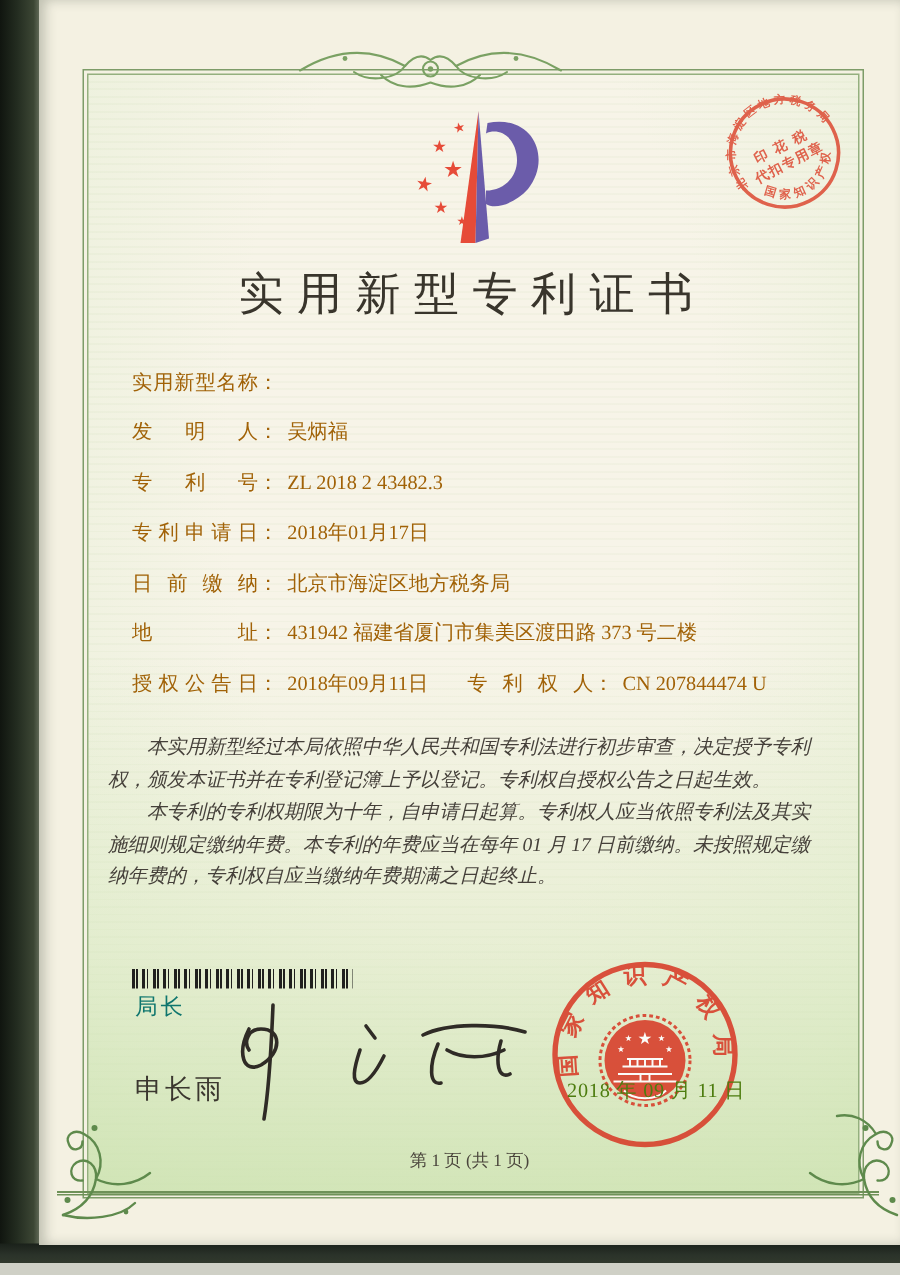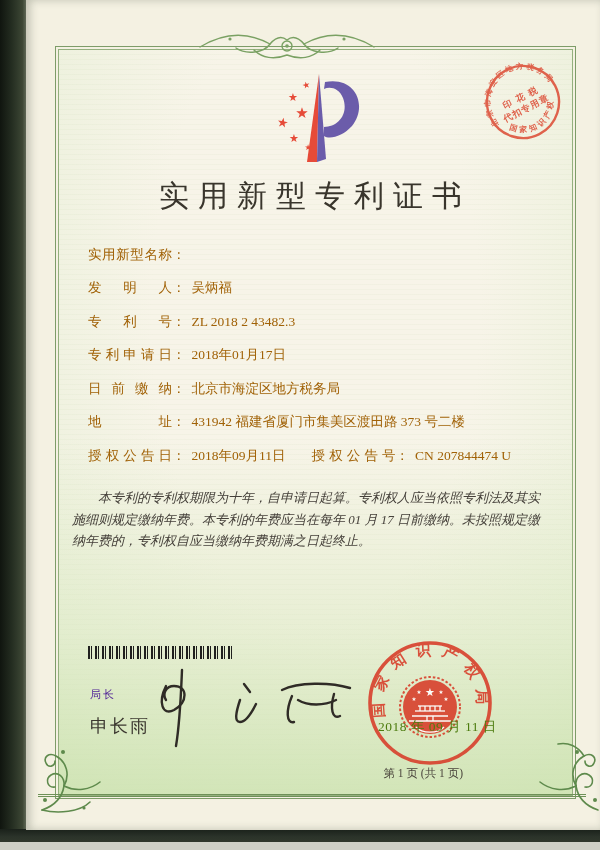--- a/index.html
+++ b/index.html
@@ -38,28 +38,28 @@
   .fval{margin-left:6px;}
   .fpair2{margin-left:26px;display:flex;align-items:center;}
   
   .body-text{left:46px;top:487px;width:468px;font-size:13px;line-height:21.5px;
     text-align:justify;color:#45403a;font-style:italic;}
   .body-text p{margin:0;text-indent:2em;}
   
   .barcode{left:62px;top:646px;width:147px;height:13px;
     background:repeating-linear-gradient(90deg,#20201e 0 2px,rgba(0,0,0,0) 2px 3px,#20201e 3px 4px,rgba(0,0,0,0) 4px 7px,#20201e 7px 9px,rgba(0,0,0,0) 9px 10px,#20201e 10px 11px,rgba(0,0,0,0) 11px 14px);}
   
-  .dir-title{left:64px;top:687px;font-size:11px;color:#4c1d95;letter-spacing:2px;}
+  .dir-title{left:64px;top:662px;font-size:15px;color:#0f766e;letter-spacing:2px;}
   .dir-name{left:64px;top:714px;font-size:18px;color:#3b372f;letter-spacing:2px;}
   .sig{left:122px;top:660px;}
   
   .seal{left:334px;top:633px;}
   .seal-date{left:352px;top:718px;font-size:13.5px;color:#4d7c0f;letter-spacing:.5px;white-space:nowrap;}
   
-  .footer{left:137px;top:766px;width:300px;text-align:right;font-size:11.5px;color:#4a453c;}
+  .footer{left:137px;top:766px;width:300px;text-align:center;font-size:11.5px;color:#4a453c;}
   
   .tax-stamp{left:455px;top:60px;transform:rotate(-27deg);opacity:.88;}
   .orn-top{left:168px;top:26px;}
   .corner-l{left:10px;top:740px;}
   .corner-r{left:494px;top:738px;transform:scaleX(-1);}
 </style>
 </head>
 <body>
 
 <div class="abs spine"></div>
@@ -145,28 +145,29 @@
     <div class="frow">
       <span class="flab">地址</span>
         <span>：</span>
       <span class="fval">431942 福建省厦门市集美区渡田路 373 号二楼</span>
     </div>
     <div class="frow">
       <span class="flab">授权公告日</span>
         <span>：</span>
       <span class="fval">2018年09月11日</span>
       <span class="fpair2">
-        <span class="flab">授权公告号</span>
+        <span class="flab">专利权人</span>
           <span>：</span>
         <span class="fval">CN 207844474 U</span>
       </span>
     </div>
   </div>
 
   <div class="abs body-text">
+    <p>本实用新型经过本局依照中华人民共和国专利法进行初步审查，决定授予专利权，颁发本证书并在专利登记簿上予以登记。专利权自授权公告之日起生效。</p>
     <p>本专利的专利权期限为十年，自申请日起算。专利权人应当依照专利法及其实施细则规定缴纳年费。本专利的年费应当在每年 01 月 17 日前缴纳。未按照规定缴纳年费的，专利权自应当缴纳年费期满之日起终止。</p>
   </div>
 
   <div class="abs barcode"></div>
 
   <div class="abs dir-title">局长</div>
   <div class="abs dir-name">申长雨</div>
 
   <svg class="abs sig" width="212" height="92" viewBox="0 0 212 92">
     <g stroke="#2f2b26" stroke-width="2.4" fill="none" stroke-linecap="round" stroke-linejoin="round">

